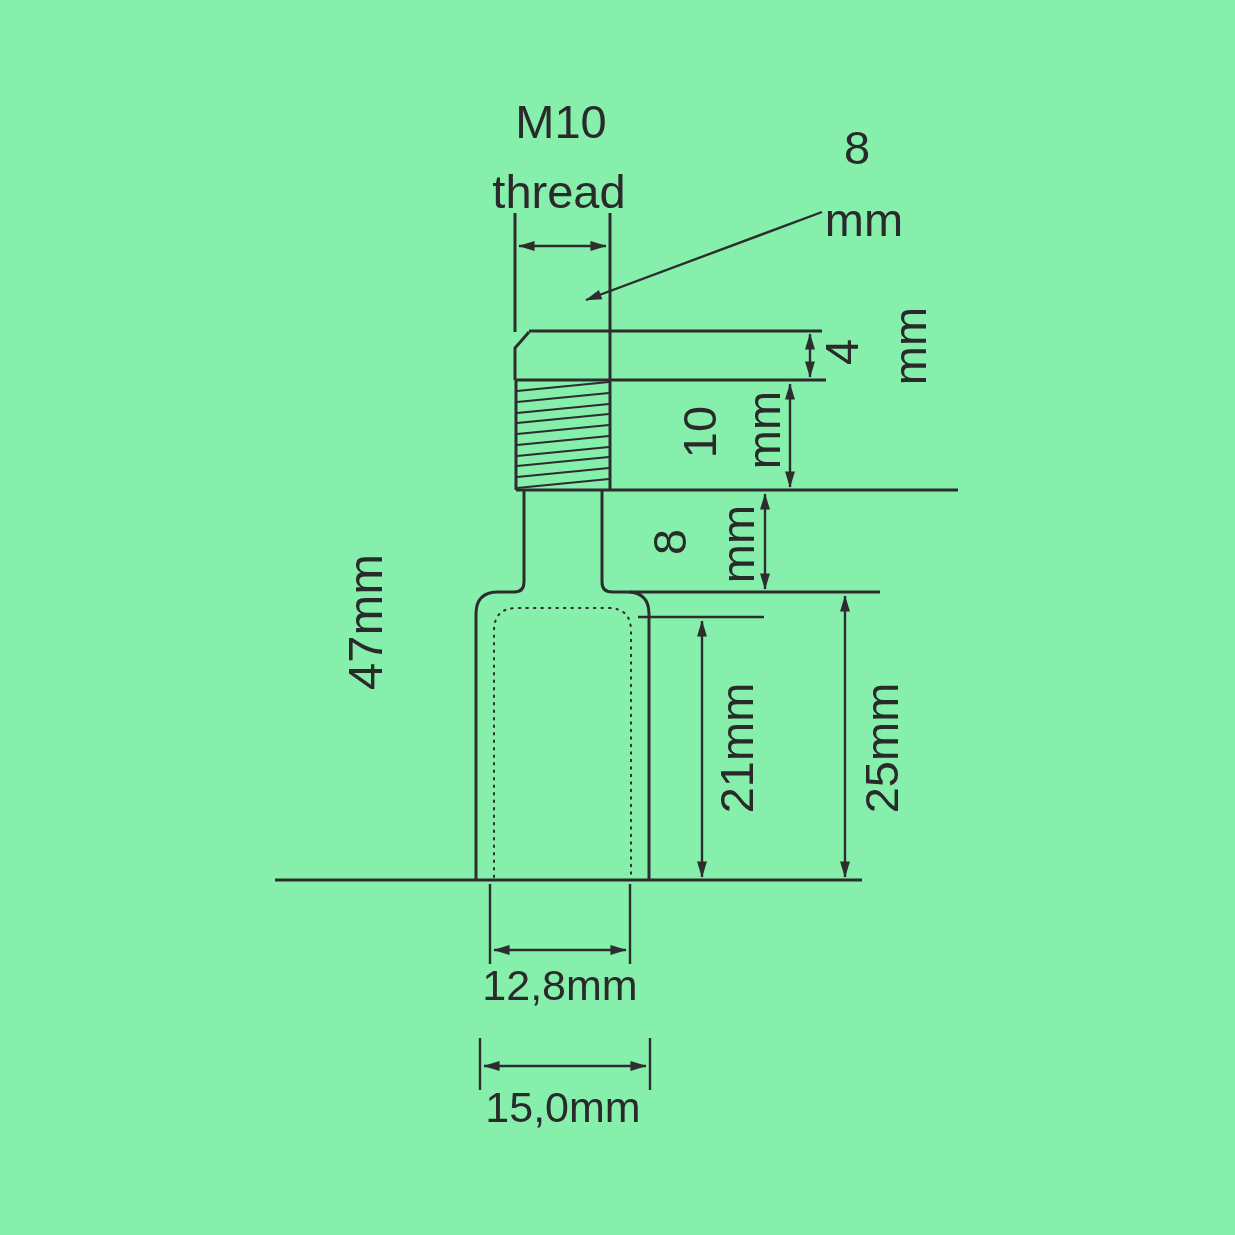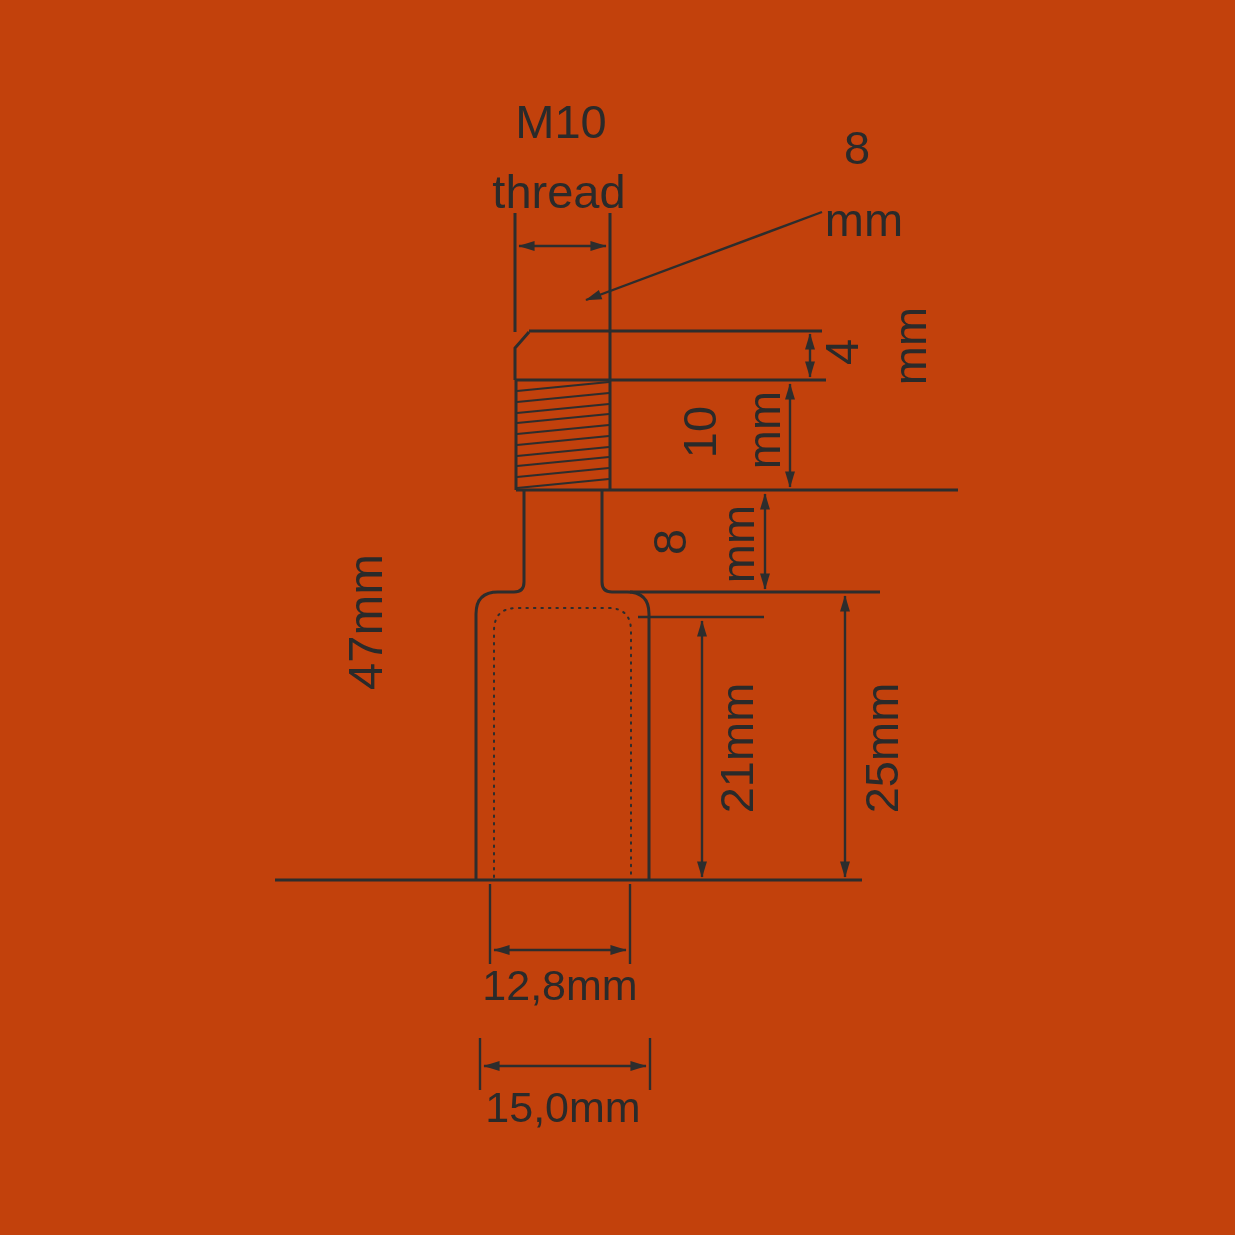--- a/index.html
+++ b/index.html
@@ -1,21 +1,21 @@
 <!DOCTYPE html>
 <html><head>
 <meta charset="utf-8">
 <style>
   html, body { margin: 0; padding: 0; }
   body { width: 1235px; height: 1235px; background: #f8f8f5; }
   .stage {
     position: relative;
     width: 1235px;
     height: 1235px;
-    background: #c2410c;
+    background: #86efac;
     overflow: hidden;
   }
   svg { position: absolute; inset: 0; }
   .ol   { stroke: #2d2d2d; stroke-width: 3;   fill: none; }
   .dim  { stroke: #2d2d2d; stroke-width: 2.4; fill: none; }
   .thin { stroke: #2d2d2d; stroke-width: 2;   fill: none; }
   .dot  { stroke: #2d2d2d; stroke-width: 2;   fill: none;
           stroke-dasharray: 1.5 6; stroke-linecap: round; }
   text {
     font-family: "Liberation Sans", "DejaVu Sans", sans-serif;

